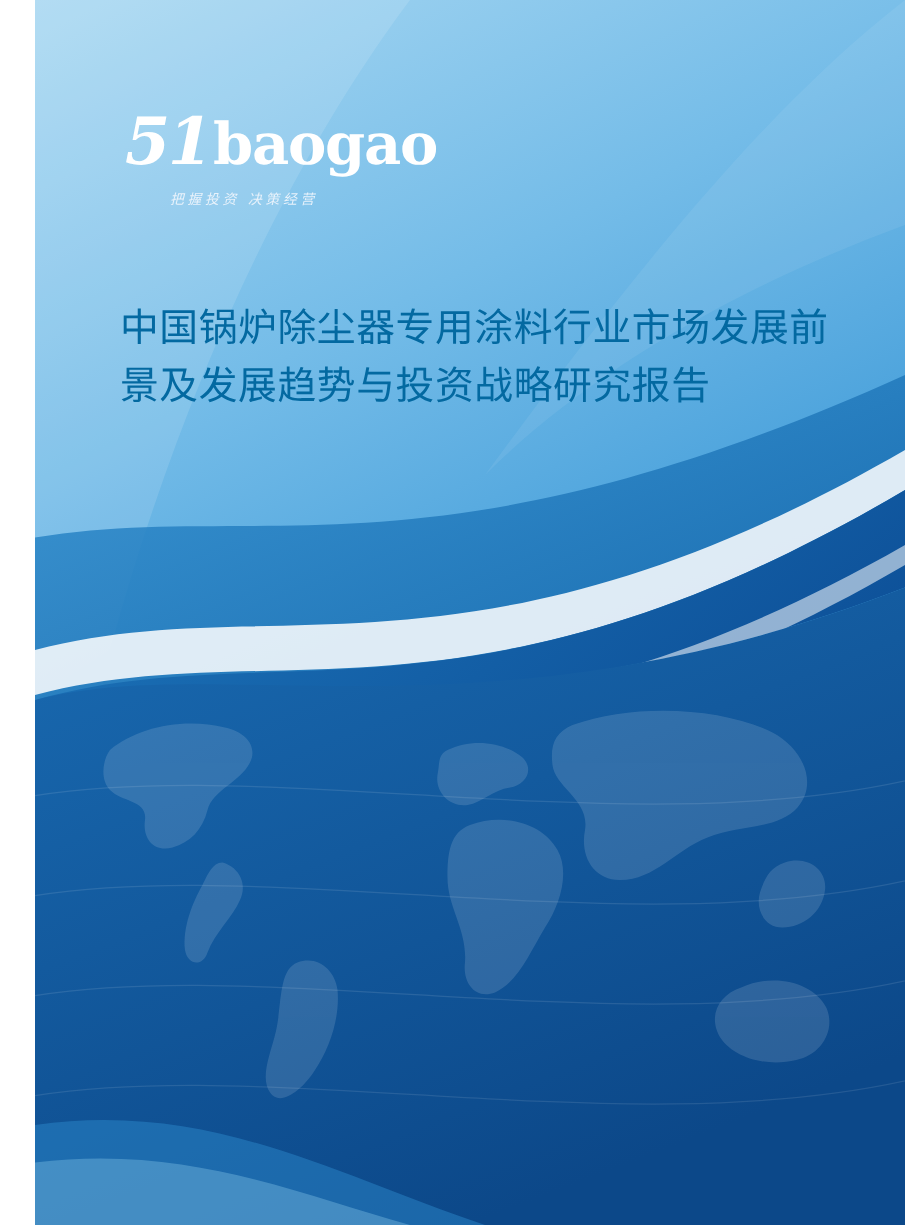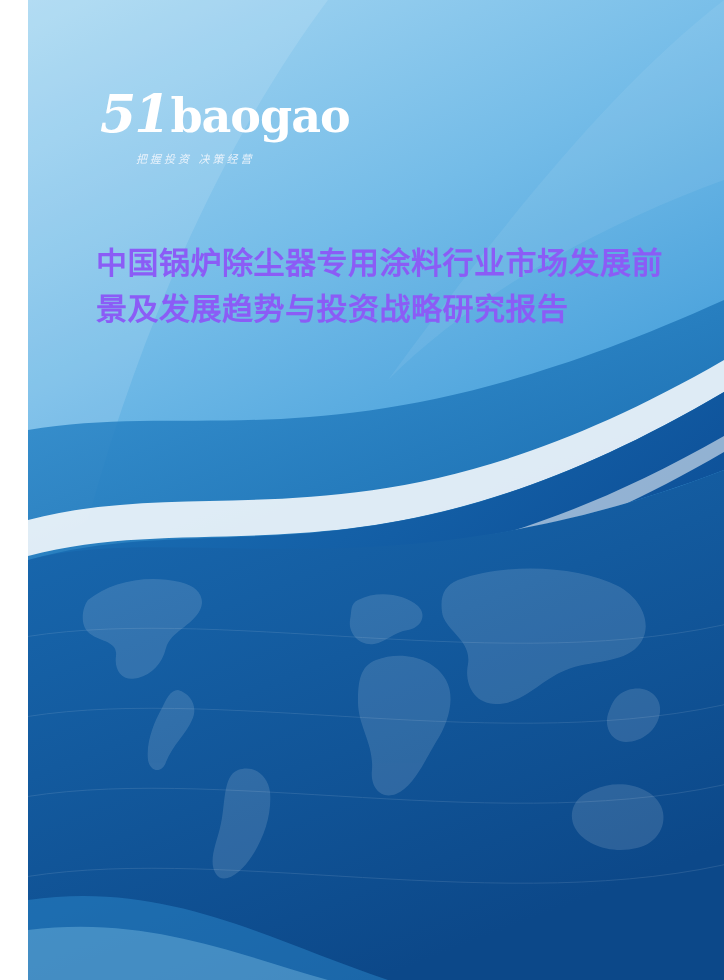--- a/index.html
+++ b/index.html
@@ -76,23 +76,23 @@
   }
   .title {
     position: absolute;
     left: 96px;
     top: 240px;
     width: 580px;
     z-index: 10;
     font-family: "DejaVu Sans", sans-serif;
     font-size: 31px;
     line-height: 46px;
-    color: #8b5cf6;
+    color: #0369a1;
     letter-spacing: 0.5px;
-    font-weight: bold;
+    font-weight: normal;
   }
 </style>
 </head>
 <body>
 
 <div class="page">
 
   <div class="left-strip"></div>
 
   <div class="cover-art">

